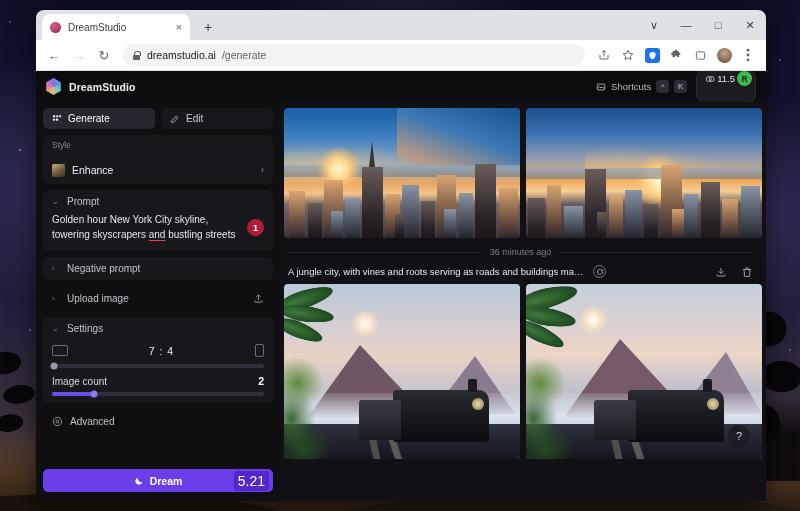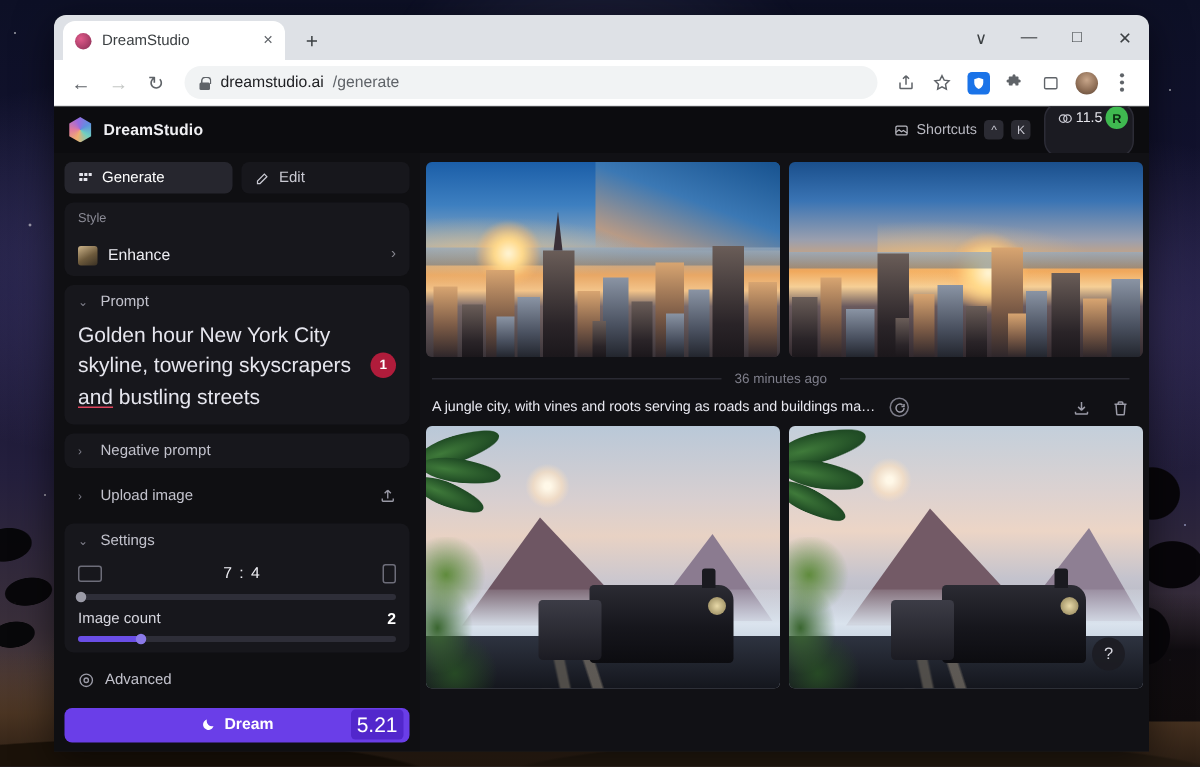--- a/index.html
+++ b/index.html
@@ -222,21 +222,21 @@
   .sec-head {
     display: flex; align-items: center; gap: 7px;
     padding: 6px 9px; font-size: 10px; color: #c2c2cc;
   }
   .caret { font-size: 8px; color: #7e7e89; width: 8px; }
   .prompt-body {
     display: flex; align-items: center; gap: 8px;
     padding: 0 9px 9px 9px;
   }
   .prompt-text {
-    flex: 1; font-size: 14px; line-height: 1.45; color: #e6e6ee;
+    flex: 1; font-size: 10px; line-height: 1.45; color: #e6e6ee;
   }
   .prompt-text u { text-decoration: underline; text-decoration-color: #e0445c; text-decoration-thickness: 1px; text-underline-offset: 2px; }
   .badge {
     width: 17px; height: 17px; border-radius: 50%;
     background: #b01c3b; color: #fff;
     font-size: 9px; font-weight: bold;
     display: flex; align-items: center; justify-content: center;
     flex: 0 0 auto;
   }
   .row-simple {

